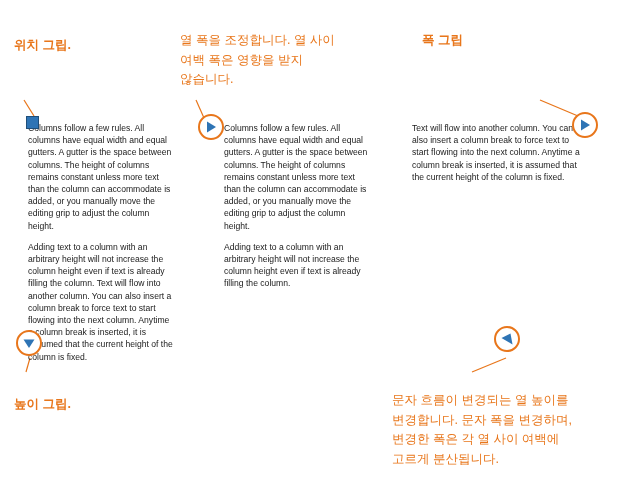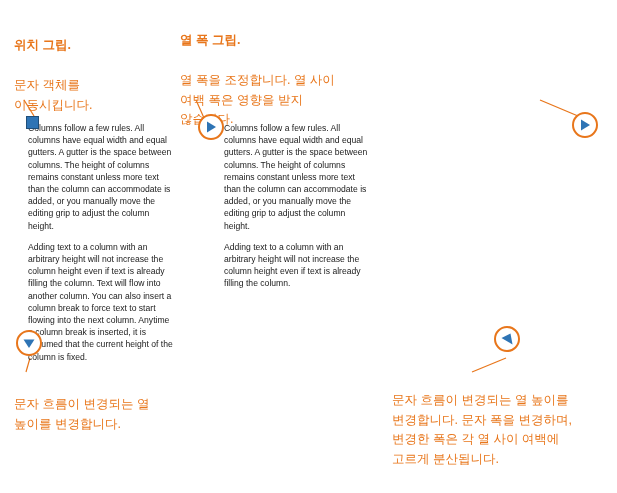--- a/index.html
+++ b/index.html
@@ -107,56 +107,56 @@
 
     <line x1="540" y1="100" x2="578" y2="116" stroke="#E8761B" stroke-width="1.2"></line>
 
     <line x1="30" y1="358" x2="26" y2="372" stroke="#E8761B" stroke-width="1.2"></line>
 
     <line x1="506" y1="358" x2="472" y2="372" stroke="#E8761B" stroke-width="1.2"></line>
   </svg>
 
   <div class="annot annot-pos-grip">
     <span class="ttl">위치 그립.</span>
-    <span class="bdy">문자 객체를
-이동시킵니다.</span>
   </div>
 
   <div class="annot annot-col-width">
-    <span class="ttl">열 폭 그립.</span>
     <span class="bdy">열 폭을 조정합니다. 열 사이
 여백 폭은 영향을 받지
 않습니다.</span>
   </div>
 
   <div class="annot annot-width">
+    <span class="ttl">폭 그립</span>
   </div>
 
   <div class="annot annot-height">
-    <span class="bdy">문자 흐름이 변경되는 열
-높이를 변경합니다.</span>
+    <span class="ttl">높이 그립.</span>
   </div>
 
   <div class="annot annot-wh">
     <span class="bdy">문자 흐름이 변경되는 열 높이를
 변경합니다. 문자 폭을 변경하며,
 변경한 폭은 각 열 사이 여백에
 고르게 분산됩니다.</span>
   </div>
 
   <div class="bodycol col-1">
     <p>Columns follow a few rules. All columns have equal width and equal gutters. A gutter is the space between columns. The height of columns remains constant unless more text than the column can accommodate is added, or you manually move the editing grip to adjust the column height.</p>
     <p>Adding text to a column with an arbitrary height will not increase the column height even if text is already filling the column. Text will flow into another column. You can also insert a column break to force text to start flowing into the next column. Anytime a column break is inserted, it is assumed that the current height of the column is fixed.</p>
   </div>
 
   <div class="bodycol col-2">
     <p>Columns follow a few rules. All columns have equal width and equal gutters. A gutter is the space between columns. The height of columns remains constant unless more text than the column can accommodate is added, or you manually move the editing grip to adjust the column height.</p>
     <p>Adding text to a column with an arbitrary height will not increase the column height even if text is already filling the column.</p>
   </div>
 
+  <div class="bodycol col-3">
+    <p>Text will flow into another column. You can also insert a column break to force text to start flowing into the next column. Anytime a column break is inserted, it is assumed that the current height of the column is fixed.</p>
+  </div>
 
   <div class="marker grip-square" style="left:26px; top:116px;"></div>
 
   <div class="marker handle" style="left:198px; top:114px;">
     <svg width="14" height="14" viewBox="0 0 14 14">
       <polygon points="3,1.5 12,7 3,12.5" fill="#2E74B5"></polygon>
     </svg>
   </div>
 
   <div class="marker handle" style="left:572px; top:112px;">

